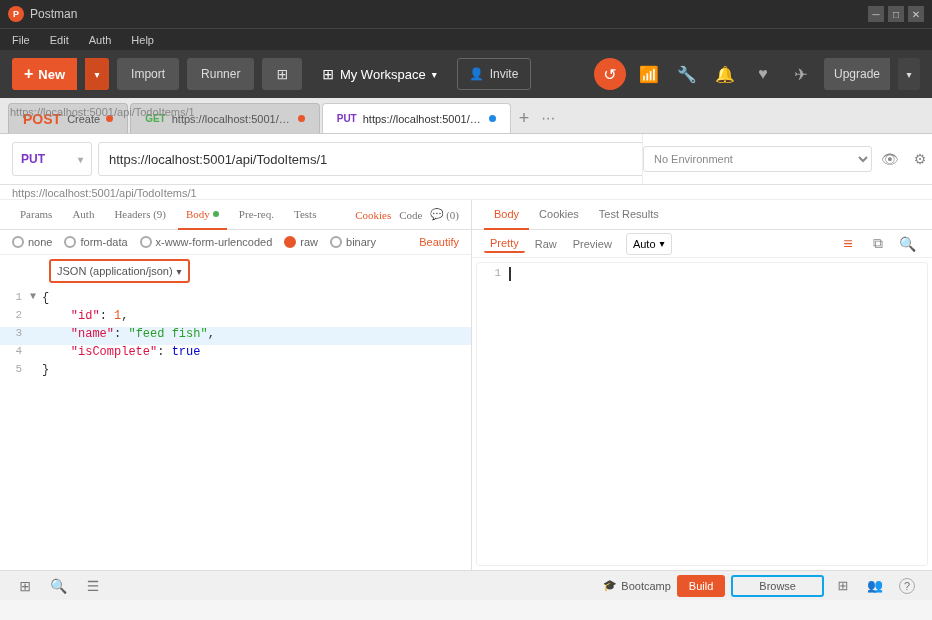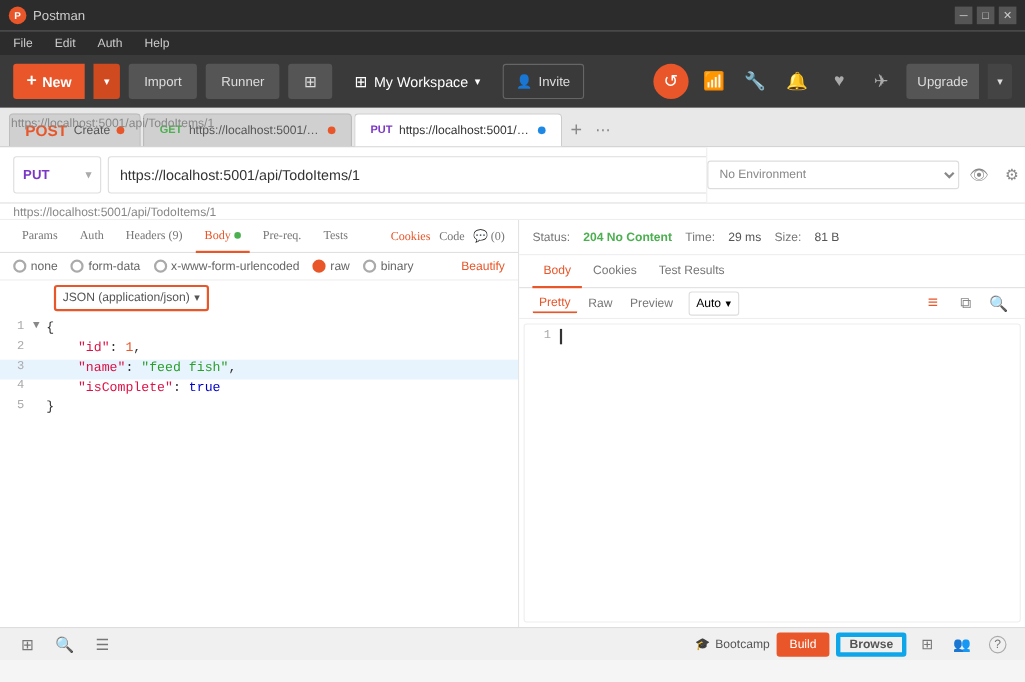--- a/index.html
+++ b/index.html
@@ -515,21 +515,21 @@
       font-size: 14px;
       width: 26px;
       height: 26px;
       display: flex;
       align-items: center;
       justify-content: center;
     }
     .bottom-right { margin-left: auto; display: flex; align-items: center; gap: 6px; }
     .bootcamp-link { color: #555; font-size: 11px; cursor: pointer; display: flex; align-items: center; gap: 4px; }
     .build-btn { background: #e8562a; color: white; border: none; height: 22px; padding: 0 12px; border-radius: 3px; cursor: pointer; font-size: 11px; }
-    .browse-btn { background: transparent; color: #555; border: 4px solid #0ea5e9; height: 22px; padding: 0 8px; border-radius: 3px; cursor: pointer; font-size: 11px; font-weight: bold; }
+    .browse-btn { background: transparent; color: #555; border: 2px solid #0ea5e9; height: 22px; padding: 0 26px; border-radius: 3px; cursor: pointer; font-size: 11px; }
     .bottom-icon-btn2 {
       background: transparent;
       border: none;
       color: #777;
       cursor: pointer;
       font-size: 13px;
       width: 26px;
       height: 26px;
       display: flex;
       align-items: center;
@@ -750,28 +750,20 @@
       <div class="code-line">
         <span class="line-num">5</span>
         <span class="line-arrow"> </span>
         <span class="code-text">}</span>
       </div>
     </div>
   </div>
 
   <div class="right-panel">
 
-    <div class="status-bar">
-      <span class="status-label">Status:</span>
-      <span class="status-val">204 No Content</span>
-      <span class="status-label">Time:</span>
-      <span class="status-time-val">29 ms</span>
-      <span class="status-label">Size:</span>
-      <span class="status-time-val">81 B</span>
-    </div>
 
     <div class="resp-tabs">
       <div class="resp-tab active">
         <span>Body</span>
       </div>
       <div class="resp-tab">
         <span>Cookies</span>
       </div>
       <div class="resp-tab">
         <span>Test Results</span>

